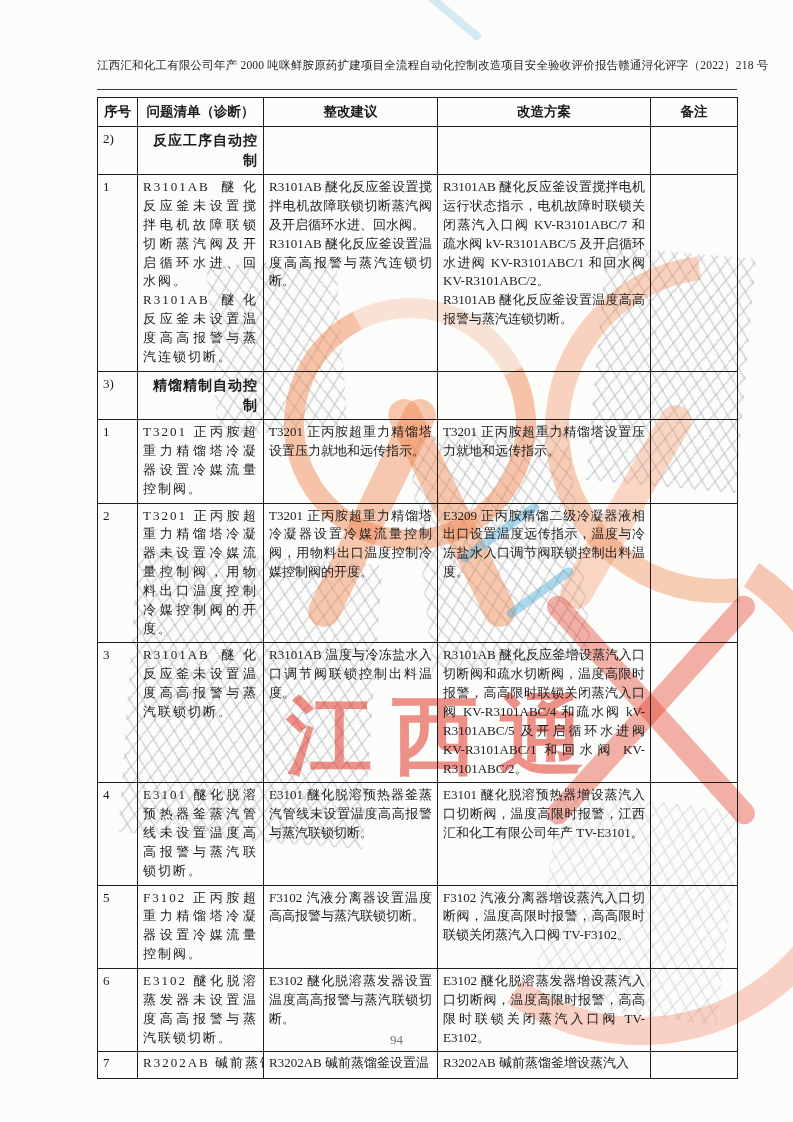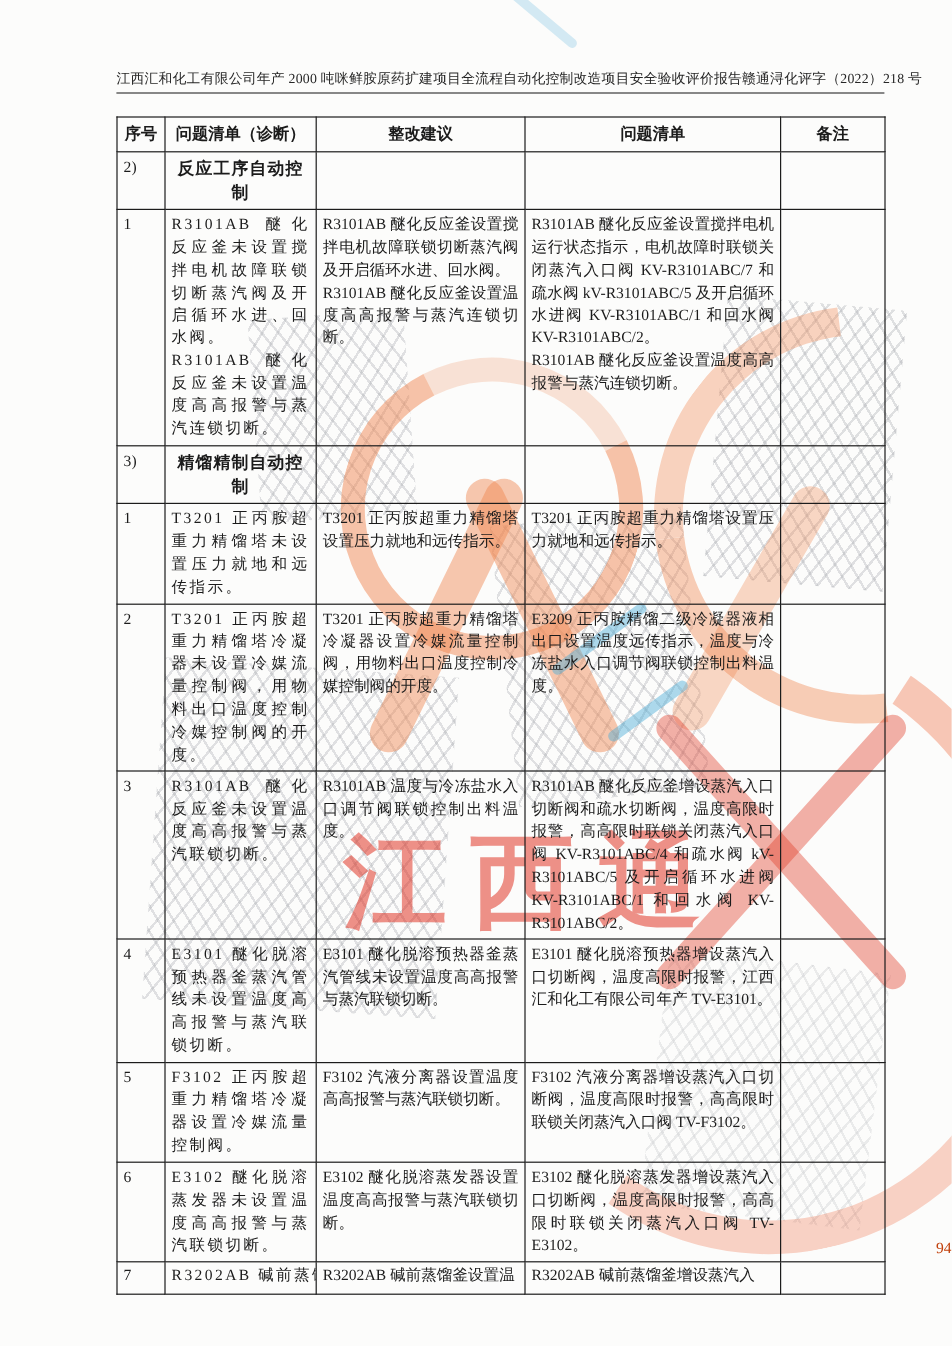--- a/index.html
+++ b/index.html
@@ -59,21 +59,21 @@
     font-family:"Liberation Sans","DejaVu Sans",sans-serif;
     font-weight:bold;font-size:86px;letter-spacing:20px;line-height:1;
     color:rgba(222,44,28,.52);white-space:nowrap;
   }
   
   .content{position:relative;z-index:1;}
   .doc-header{
     position:absolute;left:97px;top:58px;width:640px;
     display:flex;justify-content:space-between;align-items:flex-end;
     font-size:11.5px;letter-spacing:.2px;color:#262626;
-    border-bottom:1.5px solid #3a3a3a;padding-bottom:4px;
+    border-bottom:1.5px solid #3a3a3a;padding-bottom:16px;
   }
   .doc-header .t{white-space:nowrap;}
   table.grid{
     position:absolute;left:97px;top:97px;width:640px;
     border-collapse:collapse;table-layout:fixed;
     background:transparent;
   }
   table.grid td,table.grid th{
     border:1.6px solid #1c1c1c;
     padding:3px 5px 4px 5px;
@@ -91,30 +91,30 @@
     padding:4px 2px;
   }
   td.col-no{
     text-align:center;vertical-align:middle;white-space:normal;
     font-size:13px;
   }
   td.c-problem{font-size:14px;letter-spacing:2px;line-height:1.55;}
   td.c-remark{font-size:13px;letter-spacing:3px;line-height:1.5;}
   tr.bold-row td.c-problem{
     font-family:"Liberation Sans","DejaVu Sans",sans-serif;
-    font-weight:bold;font-size:14px;letter-spacing:1px;text-align:center;
+    font-weight:bold;font-size:14px;letter-spacing:1px;text-align:right;
   }
   tr.bold-row td.col-no{font-weight:normal;}
   table.grid tr:last-child td{
     height:22px;max-height:22px;white-space:nowrap;
     padding-top:2px;padding-bottom:2px;line-height:1.4;
   }
   .page-num{
     position:absolute;left:0;top:1032px;width:100%;
-    text-align:right;font-size:13px;color:#c2410c;
+    text-align:center;font-size:13px;color:#737373;
   }
 </style>
 </head>
 <body>
 
 <div class="wm-layer">
   <div class="wm wm-hatch h1"></div>
   <div class="wm wm-hatch h2"></div>
   <div class="wm wm-hatch h3"></div>
   <div class="wm wm-hatch h4"></div>
@@ -146,21 +146,21 @@
       <col style="width:126px">
       <col style="width:174px">
       <col style="width:213px">
       <col style="width:87px">
     </colgroup>
     <thead>
       <tr>
         <th>序号</th>
         <th>问题清单（诊断）</th>
         <th>整改建议</th>
-        <th>问题清单</th>
+        <th>改造方案</th>
         <th>备注</th>
       </tr>
     </thead>
     <tbody>
         <tr class="bold-row">
           <td class="col-no">2)</td>
           <td class="c-problem">反应工序自动控制</td>
           <td class="c-suggestion"></td>
           <td class="c-plan"></td>
           <td class="c-remark"></td>
@@ -177,21 +177,21 @@
         </tr>
         <tr class="bold-row">
           <td class="col-no">3)</td>
           <td class="c-problem">精馏精制自动控制</td>
           <td class="c-suggestion"></td>
           <td class="c-plan"></td>
           <td class="c-remark"></td>
         </tr>
         <tr>
           <td class="col-no">1</td>
-          <td class="c-problem">T3201 正丙胺超重力精馏塔未设置压力就地和远传指示。</td>
+          <td class="c-problem">T3201 正丙胺超重力精馏塔冷凝器设置冷媒流量控制阀。</td>
           <td class="c-suggestion">T3201 正丙胺超重力精馏塔设置压力就地和远传指示。</td>
           <td class="c-plan">T3201 正丙胺超重力精馏塔设置压力就地和远传指示。</td>
           <td class="c-remark"></td>
         </tr>
         <tr>
           <td class="col-no">2</td>
           <td class="c-problem">T3201 正丙胺超重力精馏塔冷凝器未设置冷媒流量控制阀，用物料出口温度控制冷媒控制阀的开度。</td>
           <td class="c-suggestion">T3201 正丙胺超重力精馏塔冷凝器设置冷媒流量控制阀，用物料出口温度控制冷媒控制阀的开度。</td>
           <td class="c-plan">E3209 正丙胺精馏二级冷凝器液相出口设置温度远传指示，温度与冷冻盐水入口调节阀联锁控制出料温度。</td>
           <td class="c-remark"></td>

